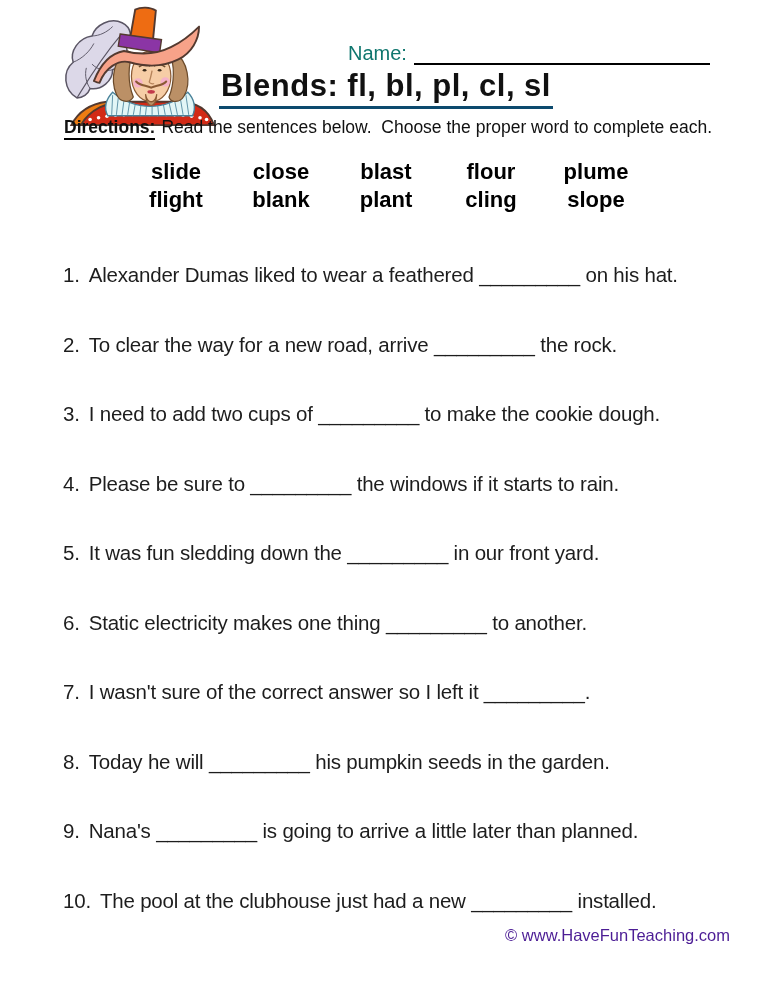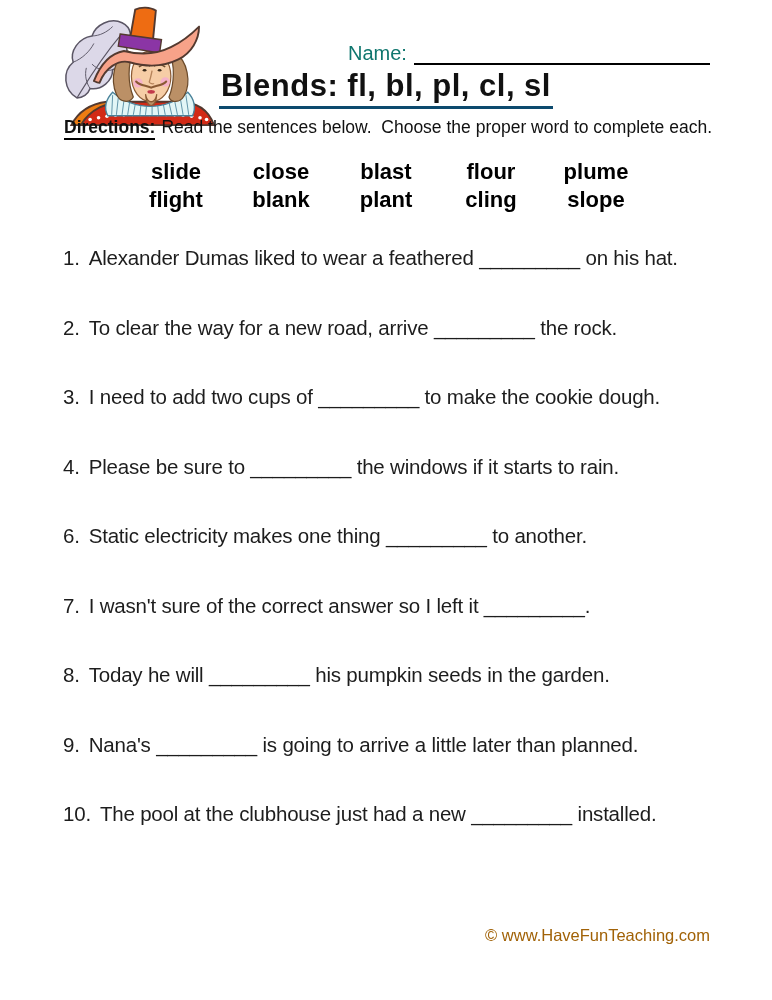--- a/index.html
+++ b/index.html
@@ -77,21 +77,21 @@
     width: 105px;
     text-align: center;
     font-weight: bold;
     font-size: 22px;
     line-height: 28px;
     color: #000;
   }
   
   .sentences {
     position: absolute;
-    top: 246px;
+    top: 263px;
     left: 63px;
     width: 672px;
   }
   .sentence {
     height: 69.5px;
     white-space: nowrap;
   }
   .hand {
     font-family: "Liberation Sans", sans-serif;
     font-size: 20.5px;
@@ -101,21 +101,22 @@
   }
   .sent-num { margin-right: 9px; }
   
   .footer {
     position: absolute;
     top: 926px;
     left: 0;
     width: 710px;
     text-align: right;
     font-size: 16.5px;
-    color: #a16207;
+    color: #4c1d95;
+    padding-left: 20px;
   }
 </style>
 </head>
 <body>
 
 <div class="page">
 
   <svg class="illustration" viewBox="0 0 170 132" aria-hidden="true">
 
     <g>
@@ -216,20 +217,23 @@
     <div class="sentence">
       <span class="hand sent-num">2.</span><span class="hand">To clear the way for a new road, arrive _________ the rock.</span>
     </div>
     <div class="sentence">
       <span class="hand sent-num">3.</span><span class="hand">I need to add two cups of _________ to make the cookie dough.</span>
     </div>
     <div class="sentence">
       <span class="hand sent-num">4.</span><span class="hand">Please be sure to _________ the windows if it starts to rain.</span>
     </div>
     <div class="sentence">
+      <span class="hand sent-num">5.</span><span class="hand">It was fun sledding down the _________ in our front yard.</span>
+    </div>
+    <div class="sentence">
       <span class="hand sent-num">6.</span><span class="hand">Static electricity makes one thing _________ to another.</span>
     </div>
     <div class="sentence">
       <span class="hand sent-num">7.</span><span class="hand">I wasn't sure of the correct answer so I left it _________.</span>
     </div>
     <div class="sentence">
       <span class="hand sent-num">8.</span><span class="hand">Today he will _________ his pumpkin seeds in the garden.</span>
     </div>
     <div class="sentence">
       <span class="hand sent-num">9.</span><span class="hand">Nana's _________ is going to arrive a little later than planned.</span>

